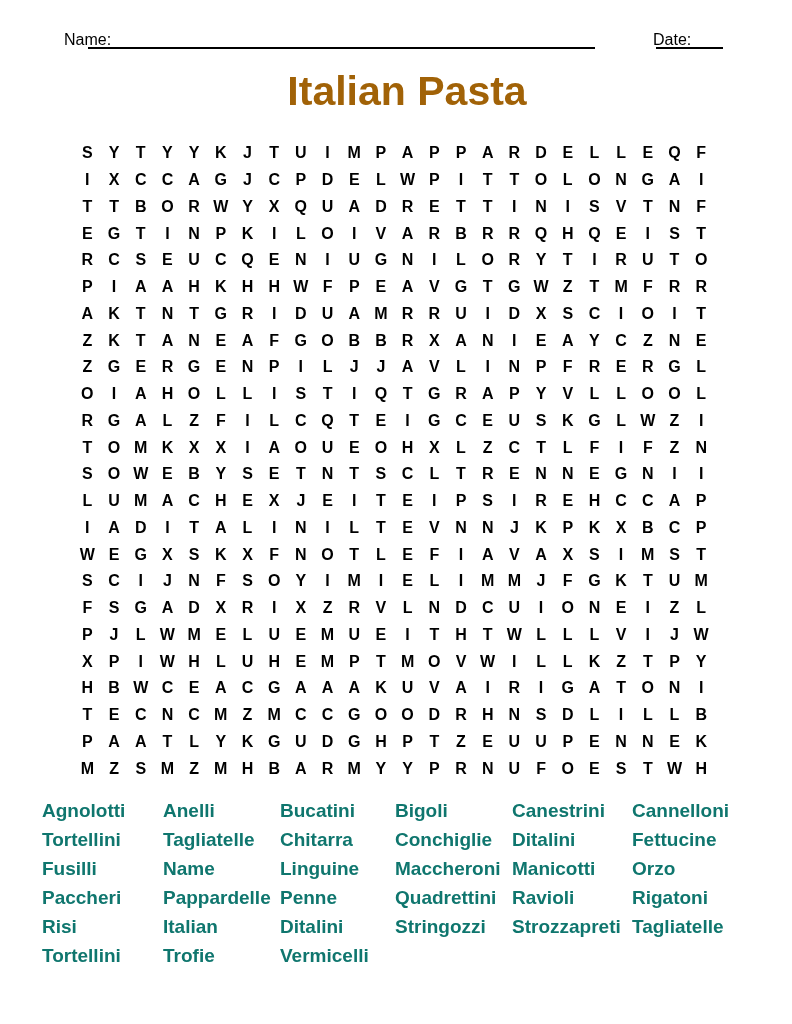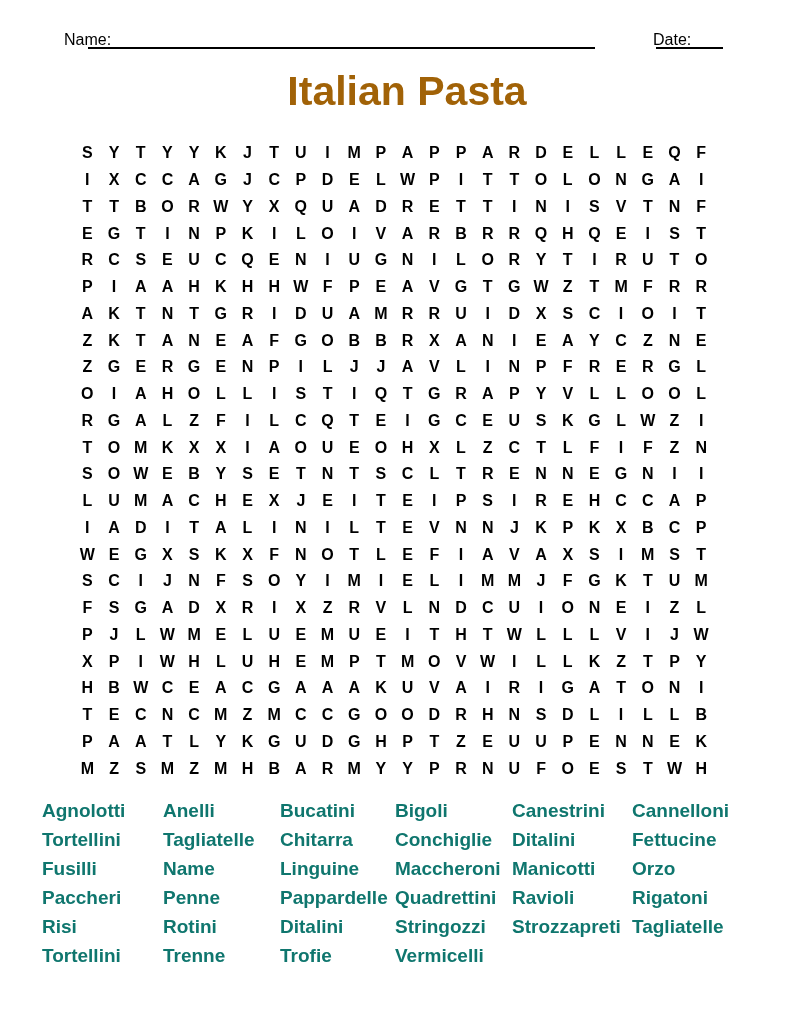--- a/index.html
+++ b/index.html
@@ -688,30 +688,29 @@
       <div class="word-item">Conchiglie</div>
       <div class="word-item">Ditalini</div>
       <div class="word-item">Fettucine</div>
       <div class="word-item">Fusilli</div>
       <div class="word-item">Name</div>
       <div class="word-item">Linguine</div>
       <div class="word-item">Maccheroni</div>
       <div class="word-item">Manicotti</div>
       <div class="word-item">Orzo</div>
       <div class="word-item">Paccheri</div>
+      <div class="word-item">Pappardelle</div>
       <div class="word-item">Penne</div>
-      <div class="word-item">Pappardelle</div>
       <div class="word-item">Quadrettini</div>
       <div class="word-item">Ravioli</div>
       <div class="word-item">Rigatoni</div>
       <div class="word-item">Risi</div>
-      <div class="word-item">Rotini</div>
+      <div class="word-item">Italian</div>
       <div class="word-item">Ditalini</div>
       <div class="word-item">Stringozzi</div>
       <div class="word-item">Strozzapreti</div>
       <div class="word-item">Tagliatelle</div>
       <div class="word-item">Tortellini</div>
-      <div class="word-item">Trenne</div>
       <div class="word-item">Trofie</div>
       <div class="word-item">Vermicelli</div>
     </div>
 
 </div>
 
 </body></html>

